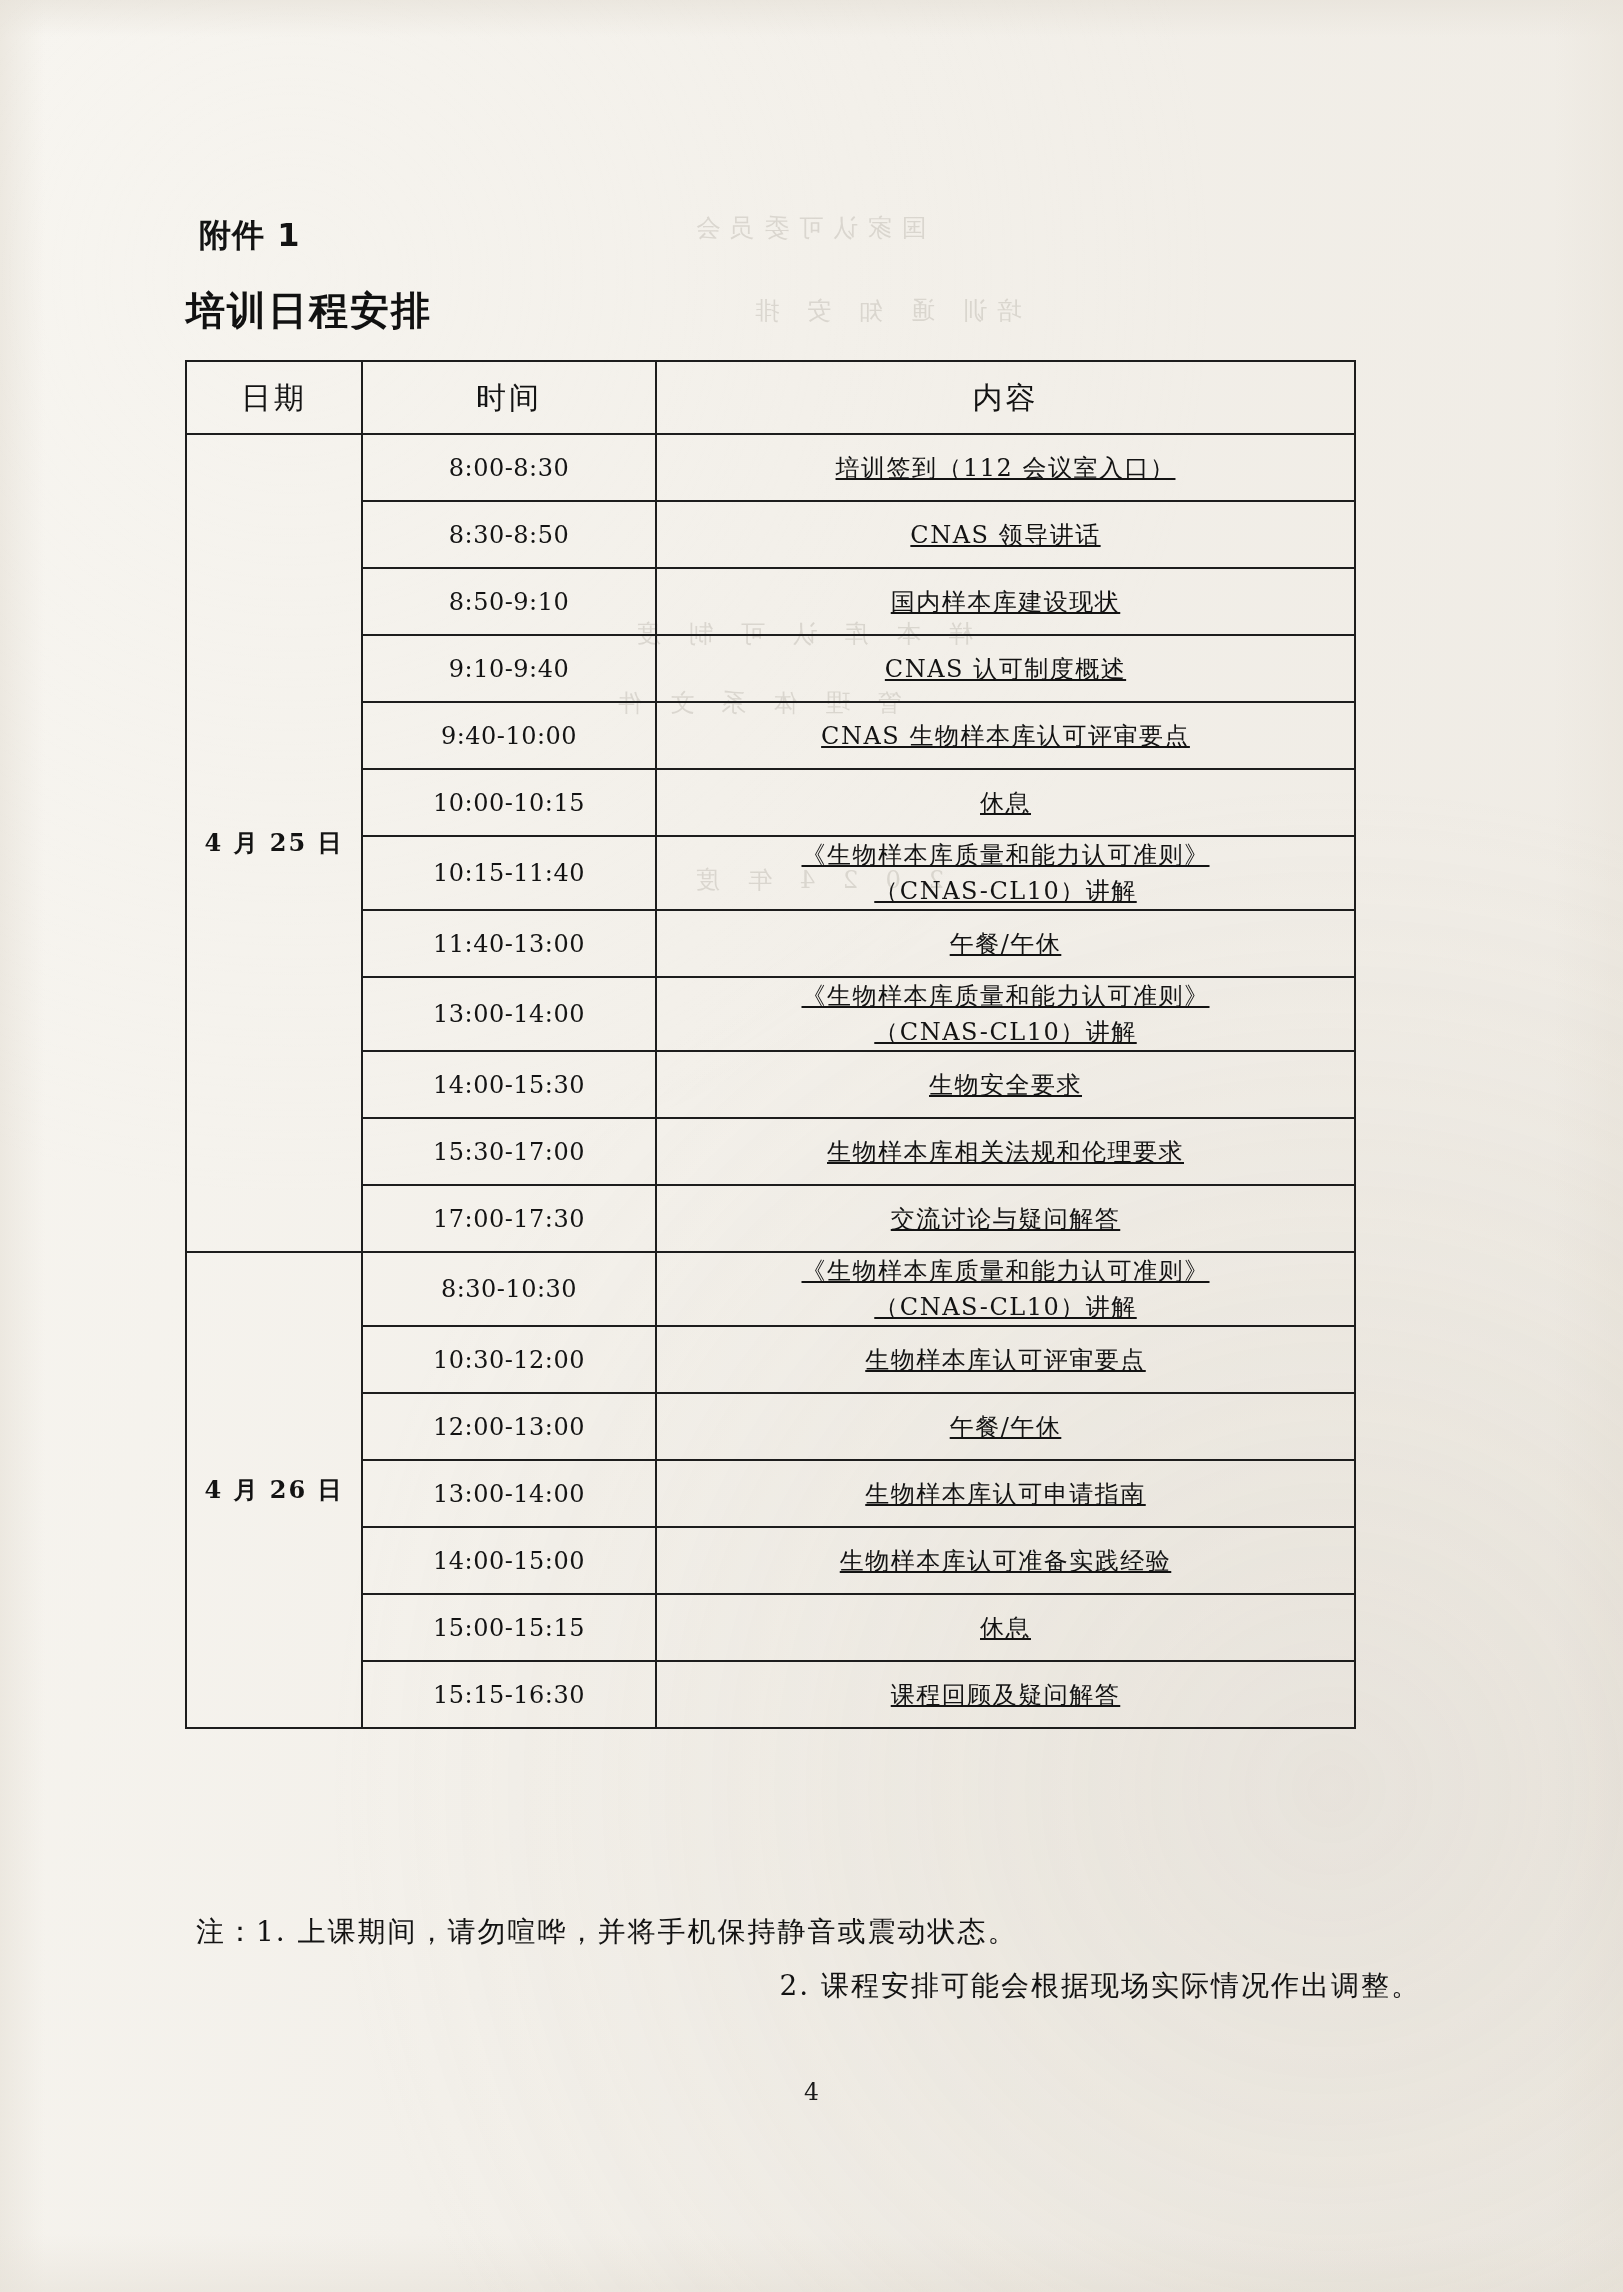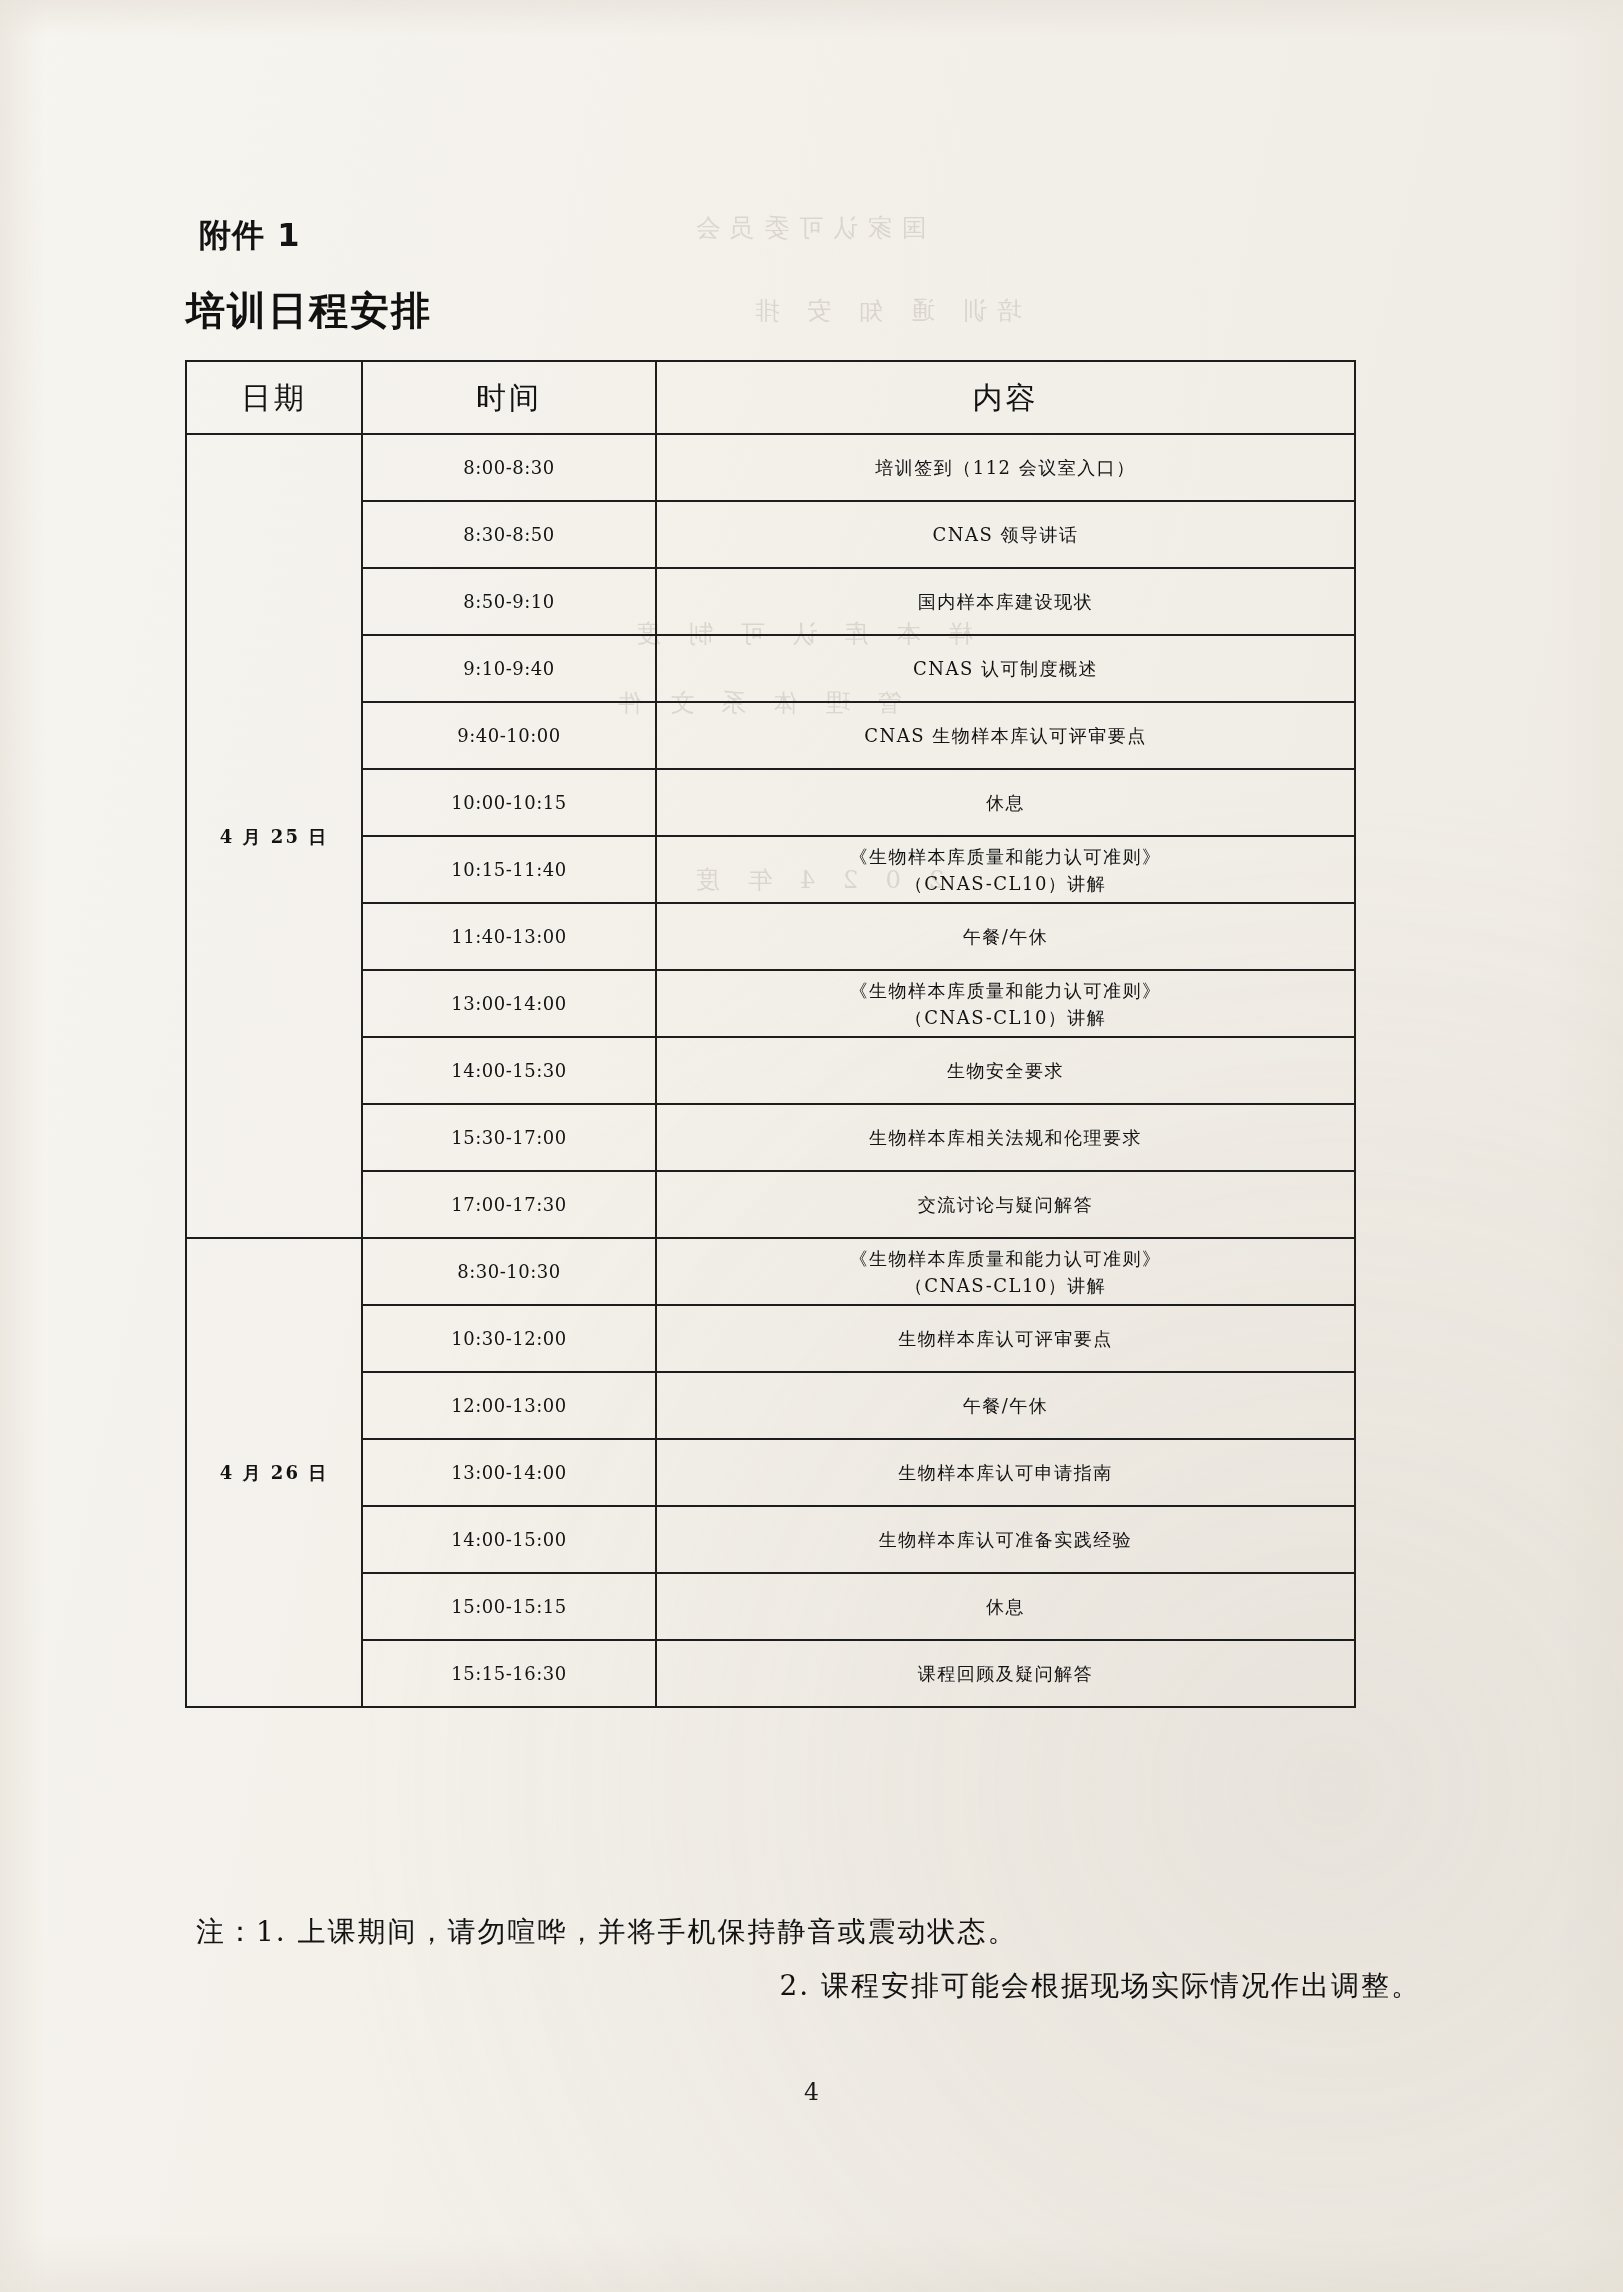--- a/index.html
+++ b/index.html
@@ -102,21 +102,21 @@
     width: 1169px;
     border-collapse: collapse;
     table-layout: fixed;
     background: transparent;
   }
   table.schedule th,
   table.schedule td {
     border: 2px solid #1d1d1d;
     text-align: center;
     vertical-align: middle;
-    font-size: 18px;
+    font-size: 24px;
     color: #131313;
     padding: 0 5.9px;
     line-height: 1.5;
   }
   table.schedule th {
     font-size: 30px;
     font-weight: normal;
     height: 71px;
     letter-spacing: 2.9px;
     border-radius: 17px;
@@ -131,20 +131,21 @@
     font-weight: bold;
   }
   td.time-cell {
     font-size: 27.4px;
     letter-spacing: 0.5px;
     height: 65px;
   }
   td.topic-cell {
     font-size: 27.4px;
     letter-spacing: 1.5px;
+    text-decoration: underline;
   }
   td.topic-cell .line2 {
     display: block;
   }
 
   .notes {
     position: absolute;
     left: 196px;
     top: 1913px;
     width: 1225px;

